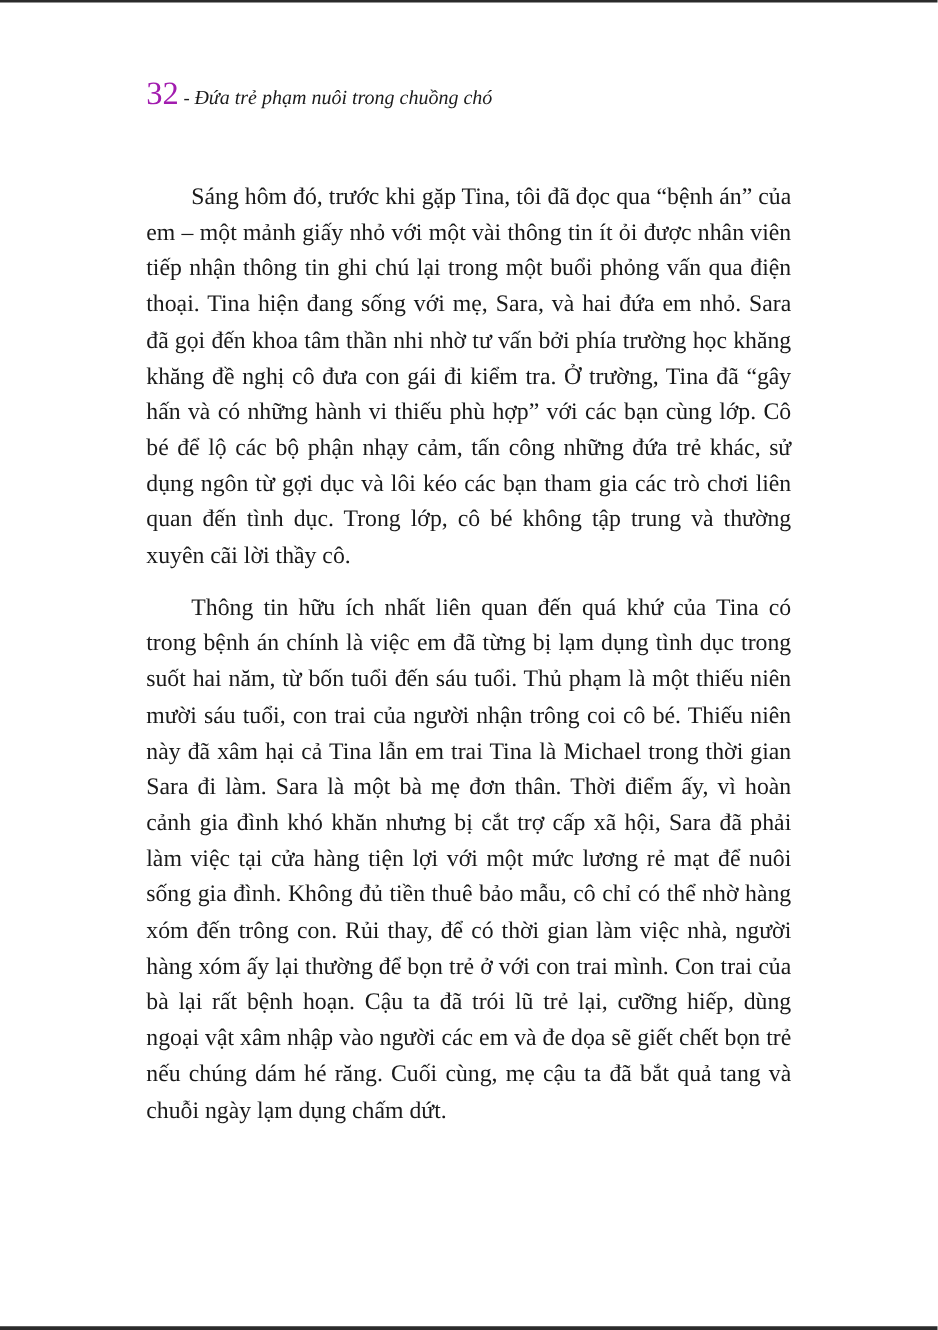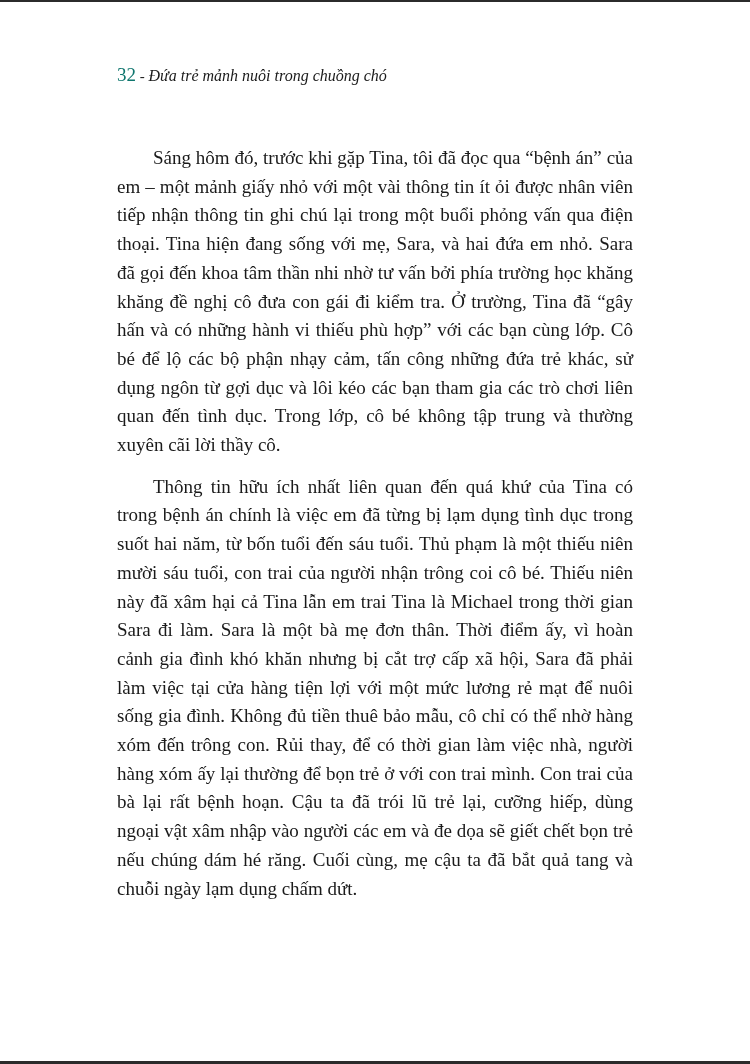--- a/index.html
+++ b/index.html
@@ -28,23 +28,23 @@
       background: #2b2b2b;
     }
     .running-header {
       position: absolute;
       left: 117px;
       top: 60px;
       white-space: nowrap;
       line-height: 30px;
     }
     .page-number {
-      font-size: 19px;
+      font-size: 26px;
       font-style: normal;
-      color: #0f766e;
+      color: #a21caf;
     }
     .header-sep {
       font-size: 15px;
       font-style: italic;
       color: #1a1a1a;
     }
     .book-title {
       font-size: 16px;
       font-style: italic;
       color: #1a1a1a;
@@ -62,21 +62,21 @@
       text-align: justify;
       text-indent: 36px;
     }
   </style>
 </head>
 <body>
 
 <div class="edge-top"></div>
 
 <div class="running-header">
-  <span class="page-number">32</span><span class="header-sep"> - </span><span class="book-title">Đứa trẻ mảnh nuôi trong chuồng chó</span>
+  <span class="page-number">32</span><span class="header-sep"> - </span><span class="book-title">Đứa trẻ phạm nuôi trong chuồng chó</span>
 </div>
 
 <div class="body-text">
   <p class="paragraph">Sáng hôm đó, trước khi gặp Tina, tôi đã đọc qua “bệnh án” của em – một mảnh giấy nhỏ với một vài thông tin ít ỏi được nhân viên tiếp nhận thông tin ghi chú lại trong một buổi phỏng vấn qua điện thoại. Tina hiện đang sống với mẹ, Sara, và hai đứa em nhỏ. Sara đã gọi đến khoa tâm thần nhi nhờ tư vấn bởi phía trường học khăng khăng đề nghị cô đưa con gái đi kiểm tra. Ở trường, Tina đã “gây hấn và có những hành vi thiếu phù hợp” với các bạn cùng lớp. Cô bé để lộ các bộ phận nhạy cảm, tấn công những đứa trẻ khác, sử dụng ngôn từ gợi dục và lôi kéo các bạn tham gia các trò chơi liên quan đến tình dục. Trong lớp, cô bé không tập trung và thường xuyên cãi lời thầy cô.</p>
   <p class="paragraph">Thông tin hữu ích nhất liên quan đến quá khứ của Tina có trong bệnh án chính là việc em đã từng bị lạm dụng tình dục trong suốt hai năm, từ bốn tuổi đến sáu tuổi. Thủ phạm là một thiếu niên mười sáu tuổi, con trai của người nhận trông coi cô bé. Thiếu niên này đã xâm hại cả Tina lẫn em trai Tina là Michael trong thời gian Sara đi làm. Sara là một bà mẹ đơn thân. Thời điểm ấy, vì hoàn cảnh gia đình khó khăn nhưng bị cắt trợ cấp xã hội, Sara đã phải làm việc tại cửa hàng tiện lợi với một mức lương rẻ mạt để nuôi sống gia đình. Không đủ tiền thuê bảo mẫu, cô chỉ có thể nhờ hàng xóm đến trông con. Rủi thay, để có thời gian làm việc nhà, người hàng xóm ấy lại thường để bọn trẻ ở với con trai mình. Con trai của bà lại rất bệnh hoạn. Cậu ta đã trói lũ trẻ lại, cưỡng hiếp, dùng ngoại vật xâm nhập vào người các em và đe dọa sẽ giết chết bọn trẻ nếu chúng dám hé răng. Cuối cùng, mẹ cậu ta đã bắt quả tang và chuỗi ngày lạm dụng chấm dứt.</p>
 </div>
 
 <div class="edge-bottom"></div>
 
 </body></html>

